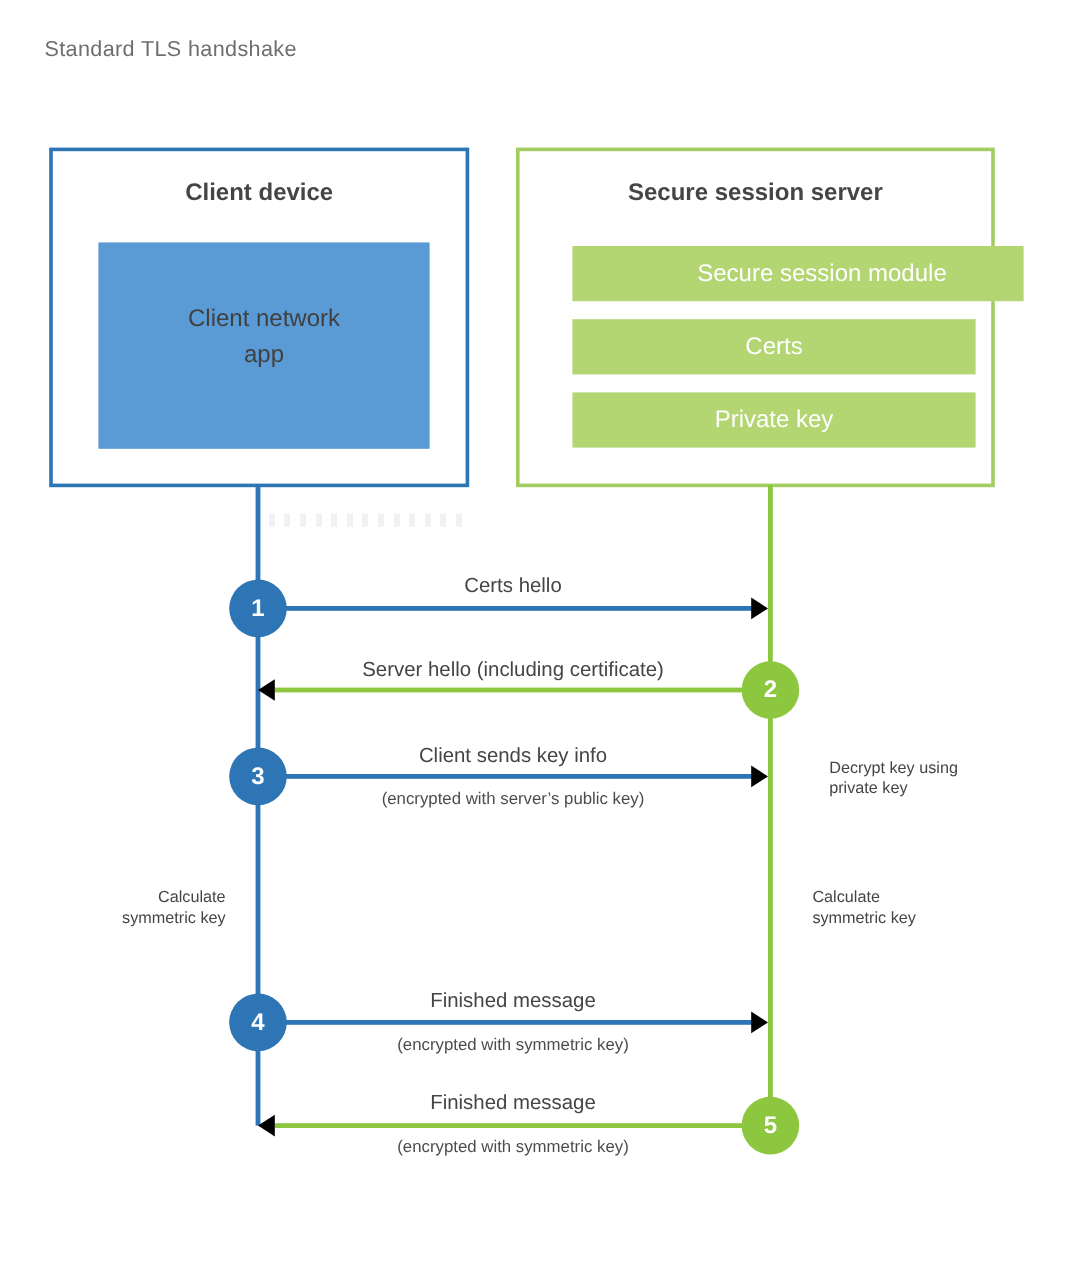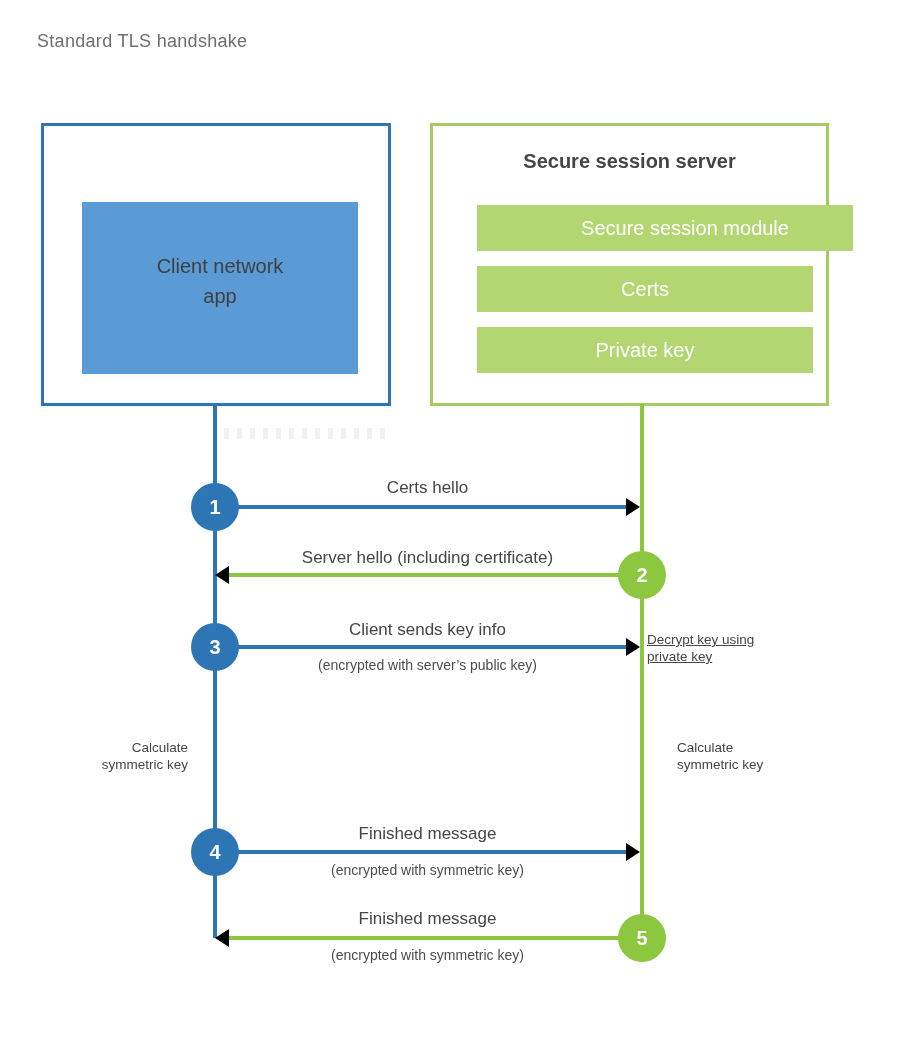--- a/index.html
+++ b/index.html
@@ -54,32 +54,33 @@
   .c1{left:191px;top:483px;} .c2{left:618px;top:551px;} .c3{left:191px;top:623px;}
   .c4{left:191px;top:828px;} .c5{left:618px;top:914px;}
   
   .step-label{position:absolute;left:215px;width:425px;text-align:center;
     font-size:17px;color:var(--text_dark);}
   .l1{top:478px;} .l2{top:548px;} .l3{top:620px;} .l4{top:824px;} .l5{top:909px;}
   .step-sub{position:absolute;left:215px;width:425px;text-align:center;
     font-size:14px;color:var(--text_sub);}
   .s3{top:657px;} .s4{top:862px;} .s5{top:947px;}
   .note{position:absolute;font-size:13.5px;color:var(--text_dark);line-height:17px;white-space:pre-line;}
-  .note-decrypt{left:647px;top:631px;text-decoration:underline;}
+  .note-decrypt{left:691px;top:631px;}
   .note-calc-left{left:58px;width:130px;top:739px;text-align:right;}
   .note-calc-right{left:677px;top:739px;}
 </style>
 </head>
 <body>
 
 <div class="canvas">
 
   <div class="title">Standard TLS handshake</div>
 
   <div class="box client">
+    <div class="box-title">Client device</div>
     <div class="app-rect">
       <span>Client network app</span>
     </div>
   </div>
 
   <div class="box server">
     <div class="box-title">Secure session server</div>
     <div class="bar b1">Secure session module</div>
     <div class="bar b2">Certs</div>
     <div class="bar b3">Private key</div>

